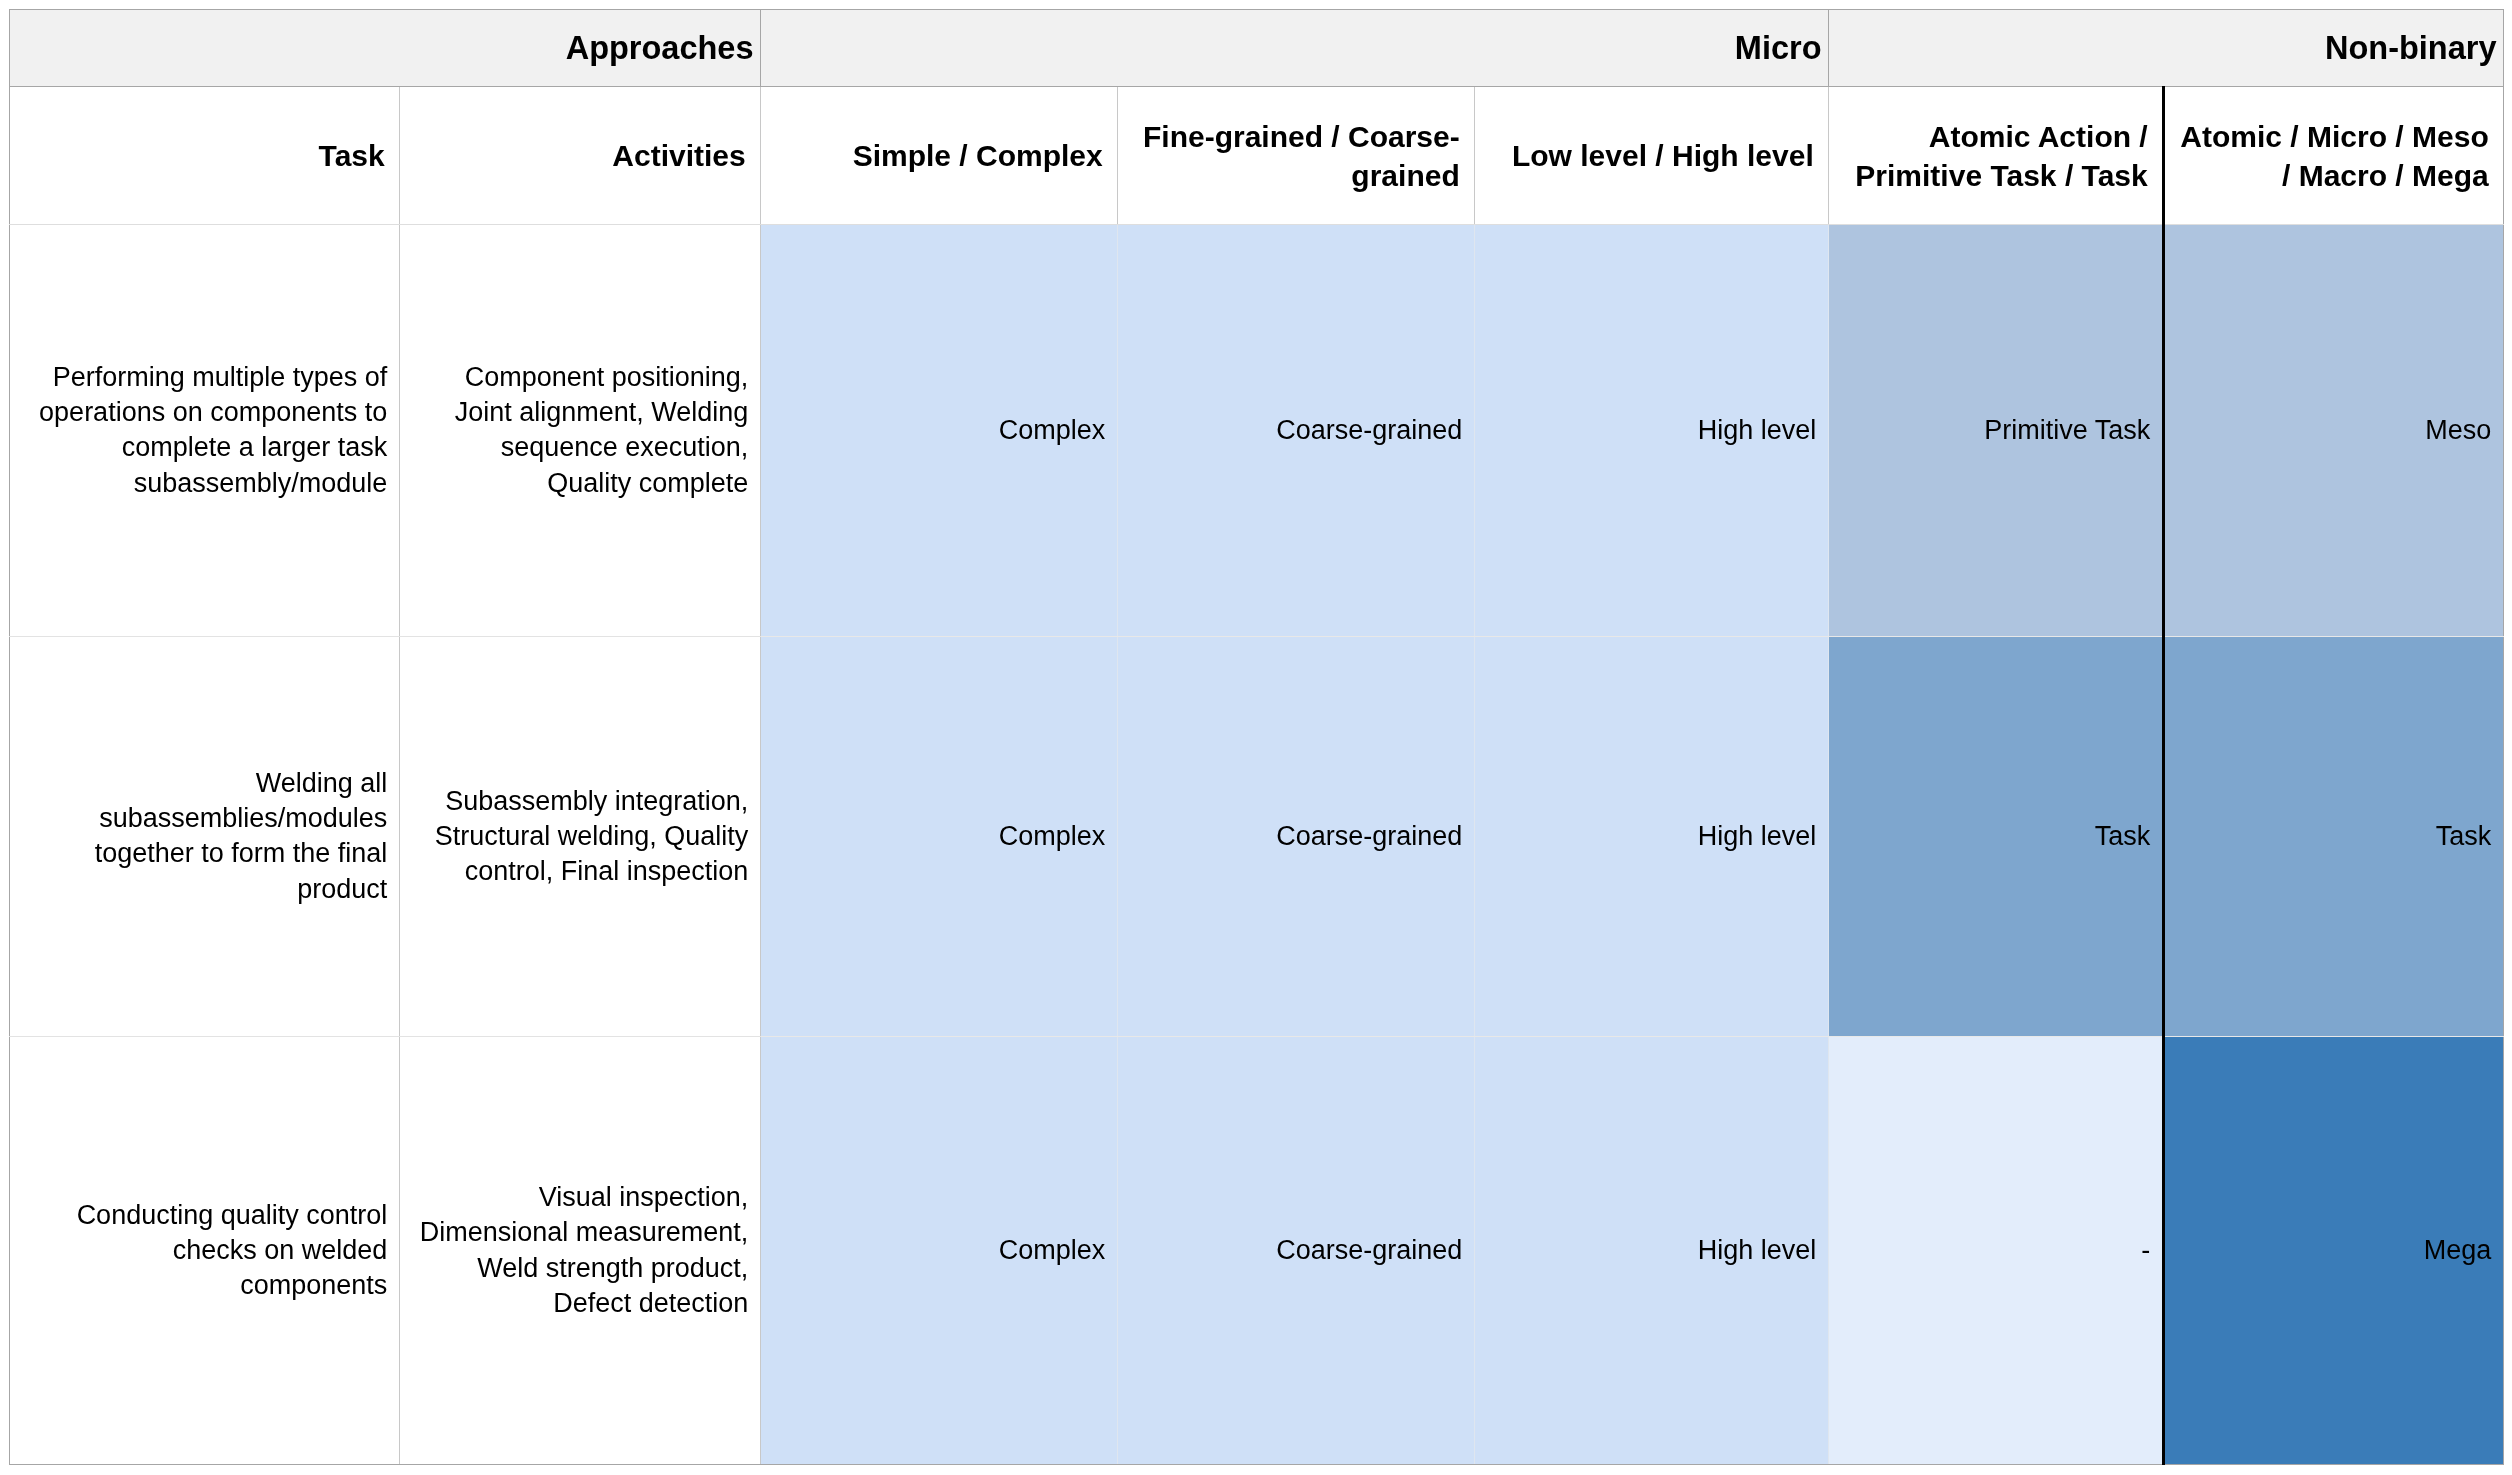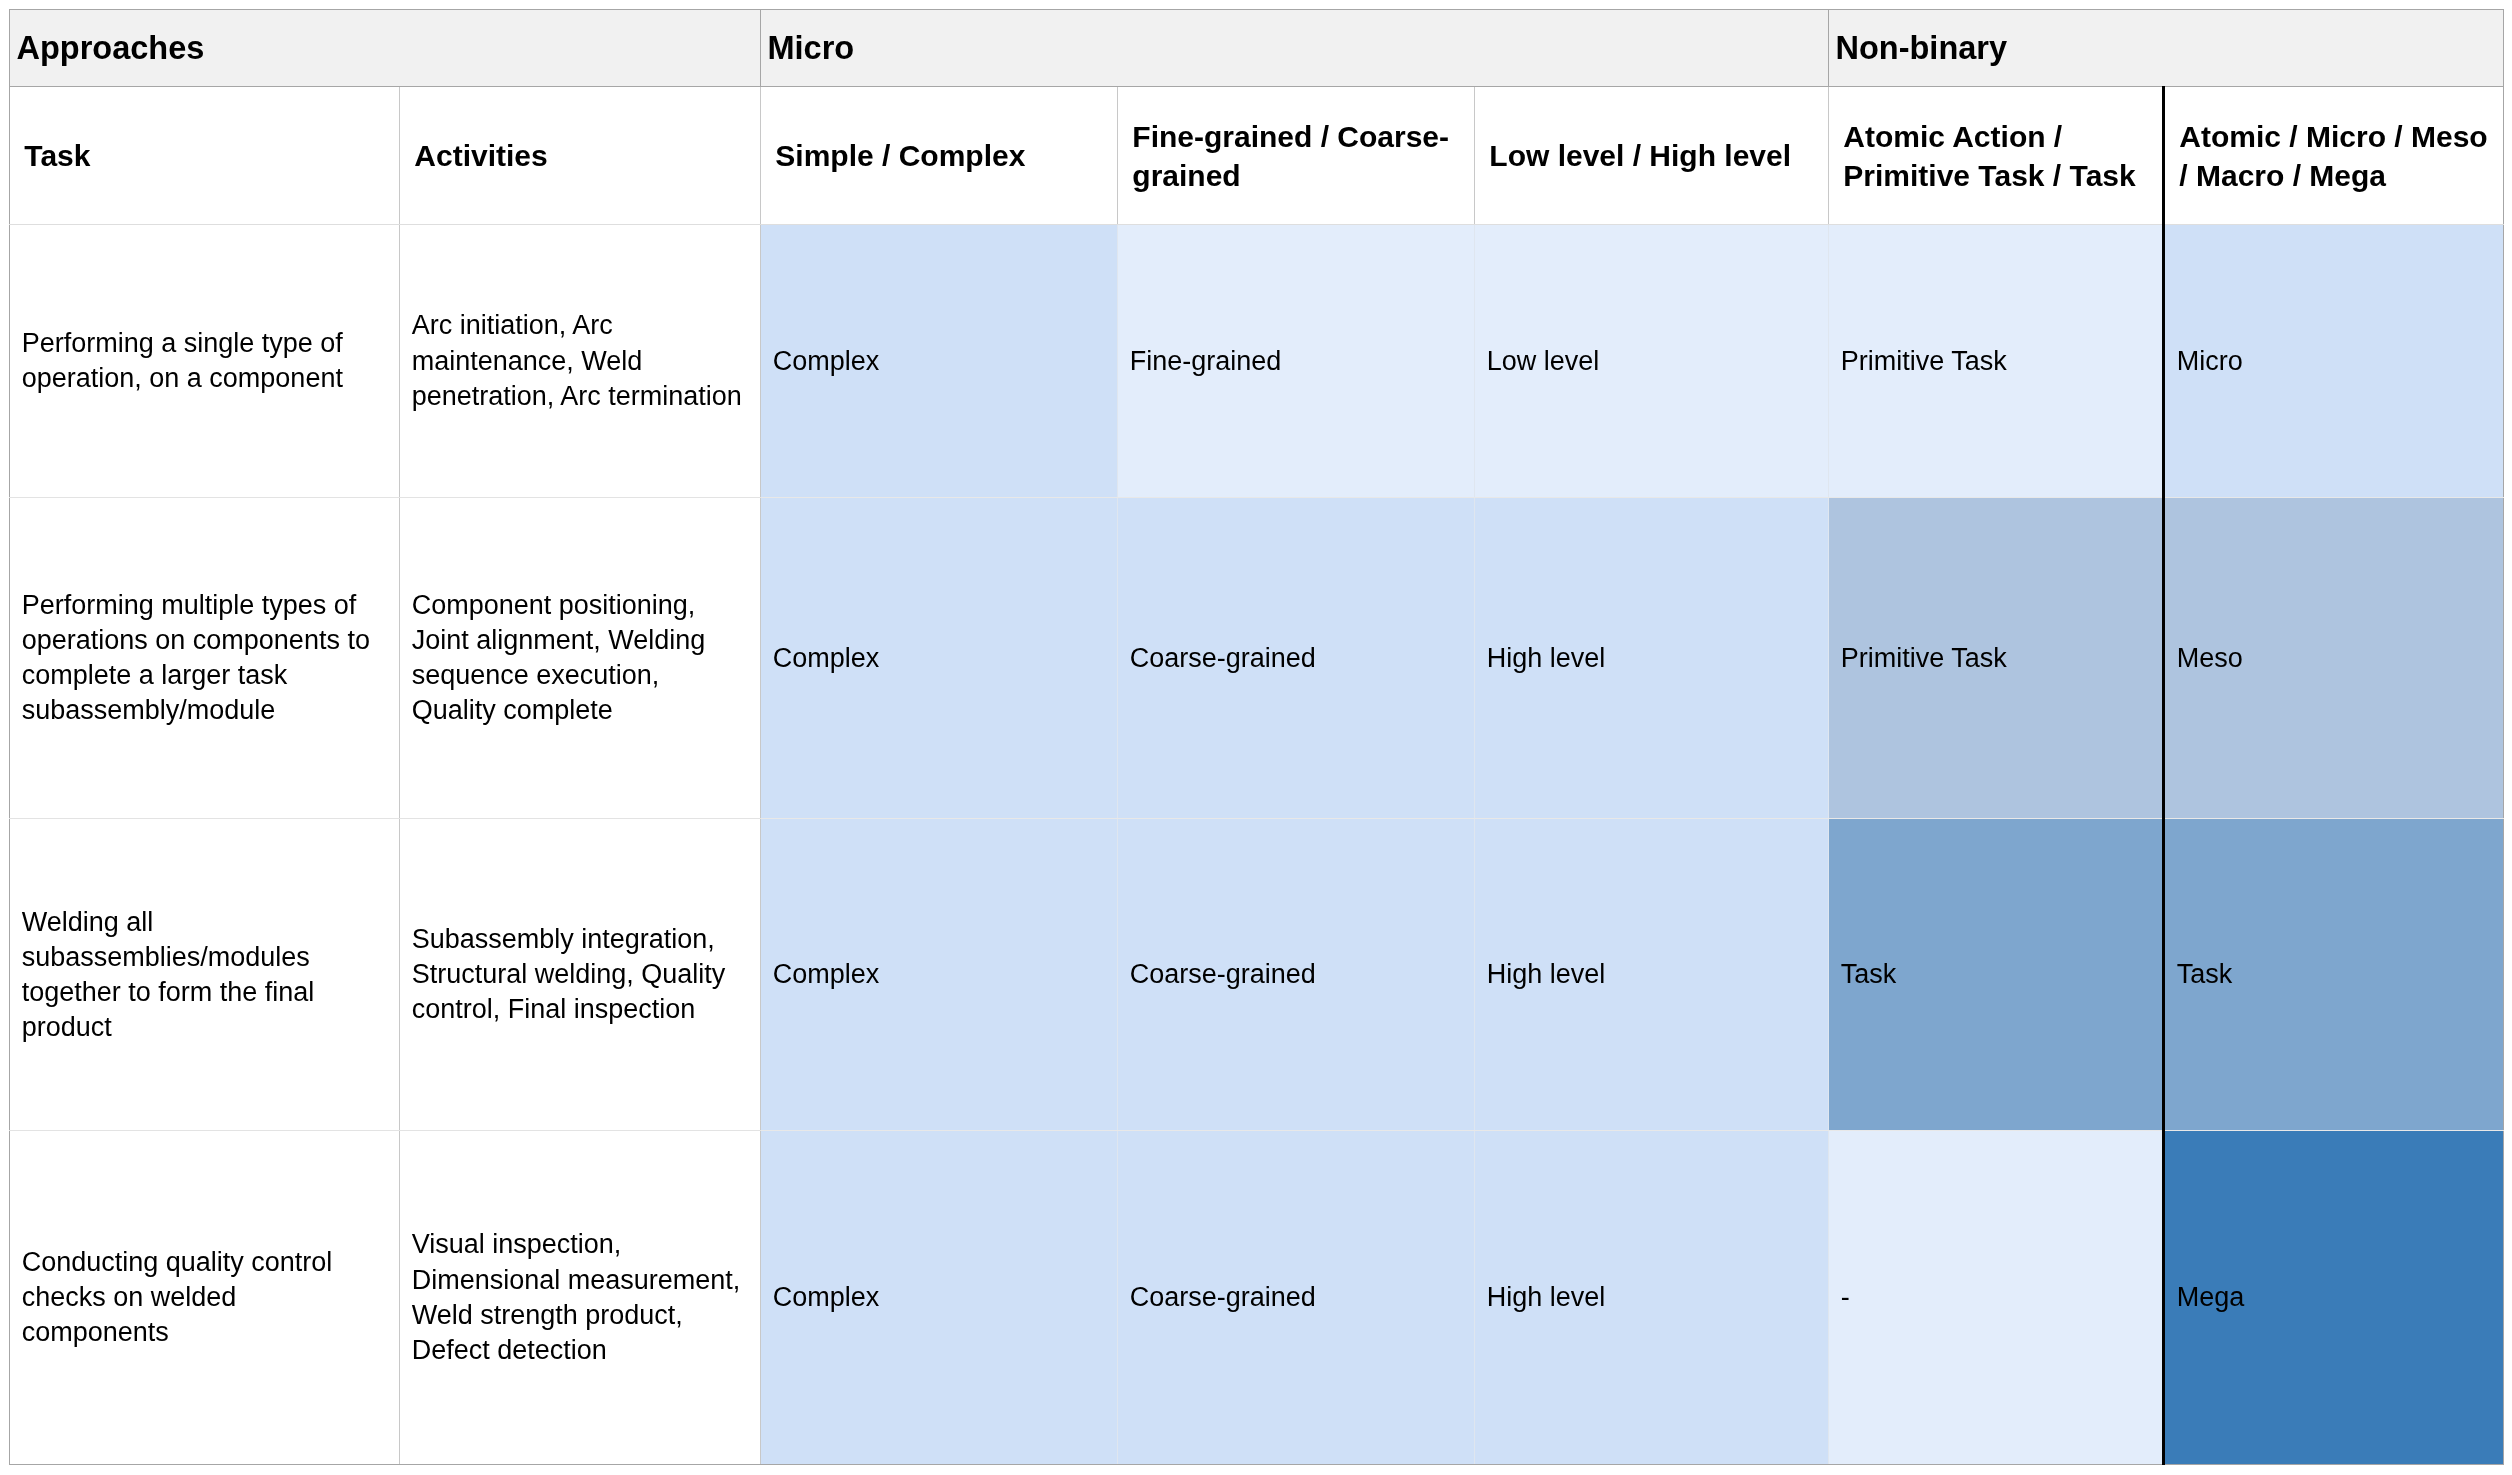--- a/index.html
+++ b/index.html
@@ -27,21 +27,21 @@
     width: 100%;
     height: 100%;
     border-collapse: collapse;
     table-layout: fixed;
   }
 
   table.matrix td,
   table.matrix th {
     border: 1.3px solid #d0d0d0;
     padding: 6.5px 11.7px;
-    text-align: left;
+    text-align: right;
     vertical-align: middle;
     font-size: 27px;
     line-height: 1.30;
     color: #000000;
     box-sizing: border-box;
     word-wrap: break-word;
   }
 
   
   tr.group-row th {
@@ -130,29 +130,20 @@
         <th>Fine-grained / Coarse-grained</th>
         <th>Low level / High level</th>
         <th>Atomic Action  / Primitive Task / Task</th>
         <th class="frame-right thick-sep">Atomic / Micro / Meso / Macro / Mega</th>
       </tr>
     </thead>
 
     <tbody>
 
 
-      <tr class="body-row r2">
-        <td class="tasktext frame-left">Performing  a single type of operation, on a component</td>
-        <td class="acttext">Arc initiation, Arc maintenance, Weld penetration, Arc termination</td>
-        <td class="sh-2">Complex</td>
-        <td class="sh-1">Fine-grained</td>
-        <td class="sh-1">Low level</td>
-        <td class="sh-1">Primitive Task</td>
-        <td class="sh-2 frame-right thick-sep">Micro</td>
-      </tr>
 
       <tr class="body-row r3">
         <td class="tasktext frame-left">Performing multiple types of operations on components to complete a larger task subassembly/module</td>
         <td class="acttext">Component positioning, Joint alignment, Welding sequence execution, Quality complete</td>
         <td class="sh-2">Complex</td>
         <td class="sh-2">Coarse-grained</td>
         <td class="sh-2">High level</td>
         <td class="sh-3">Primitive Task</td>
         <td class="sh-3 frame-right thick-sep">Meso</td>
       </tr>

